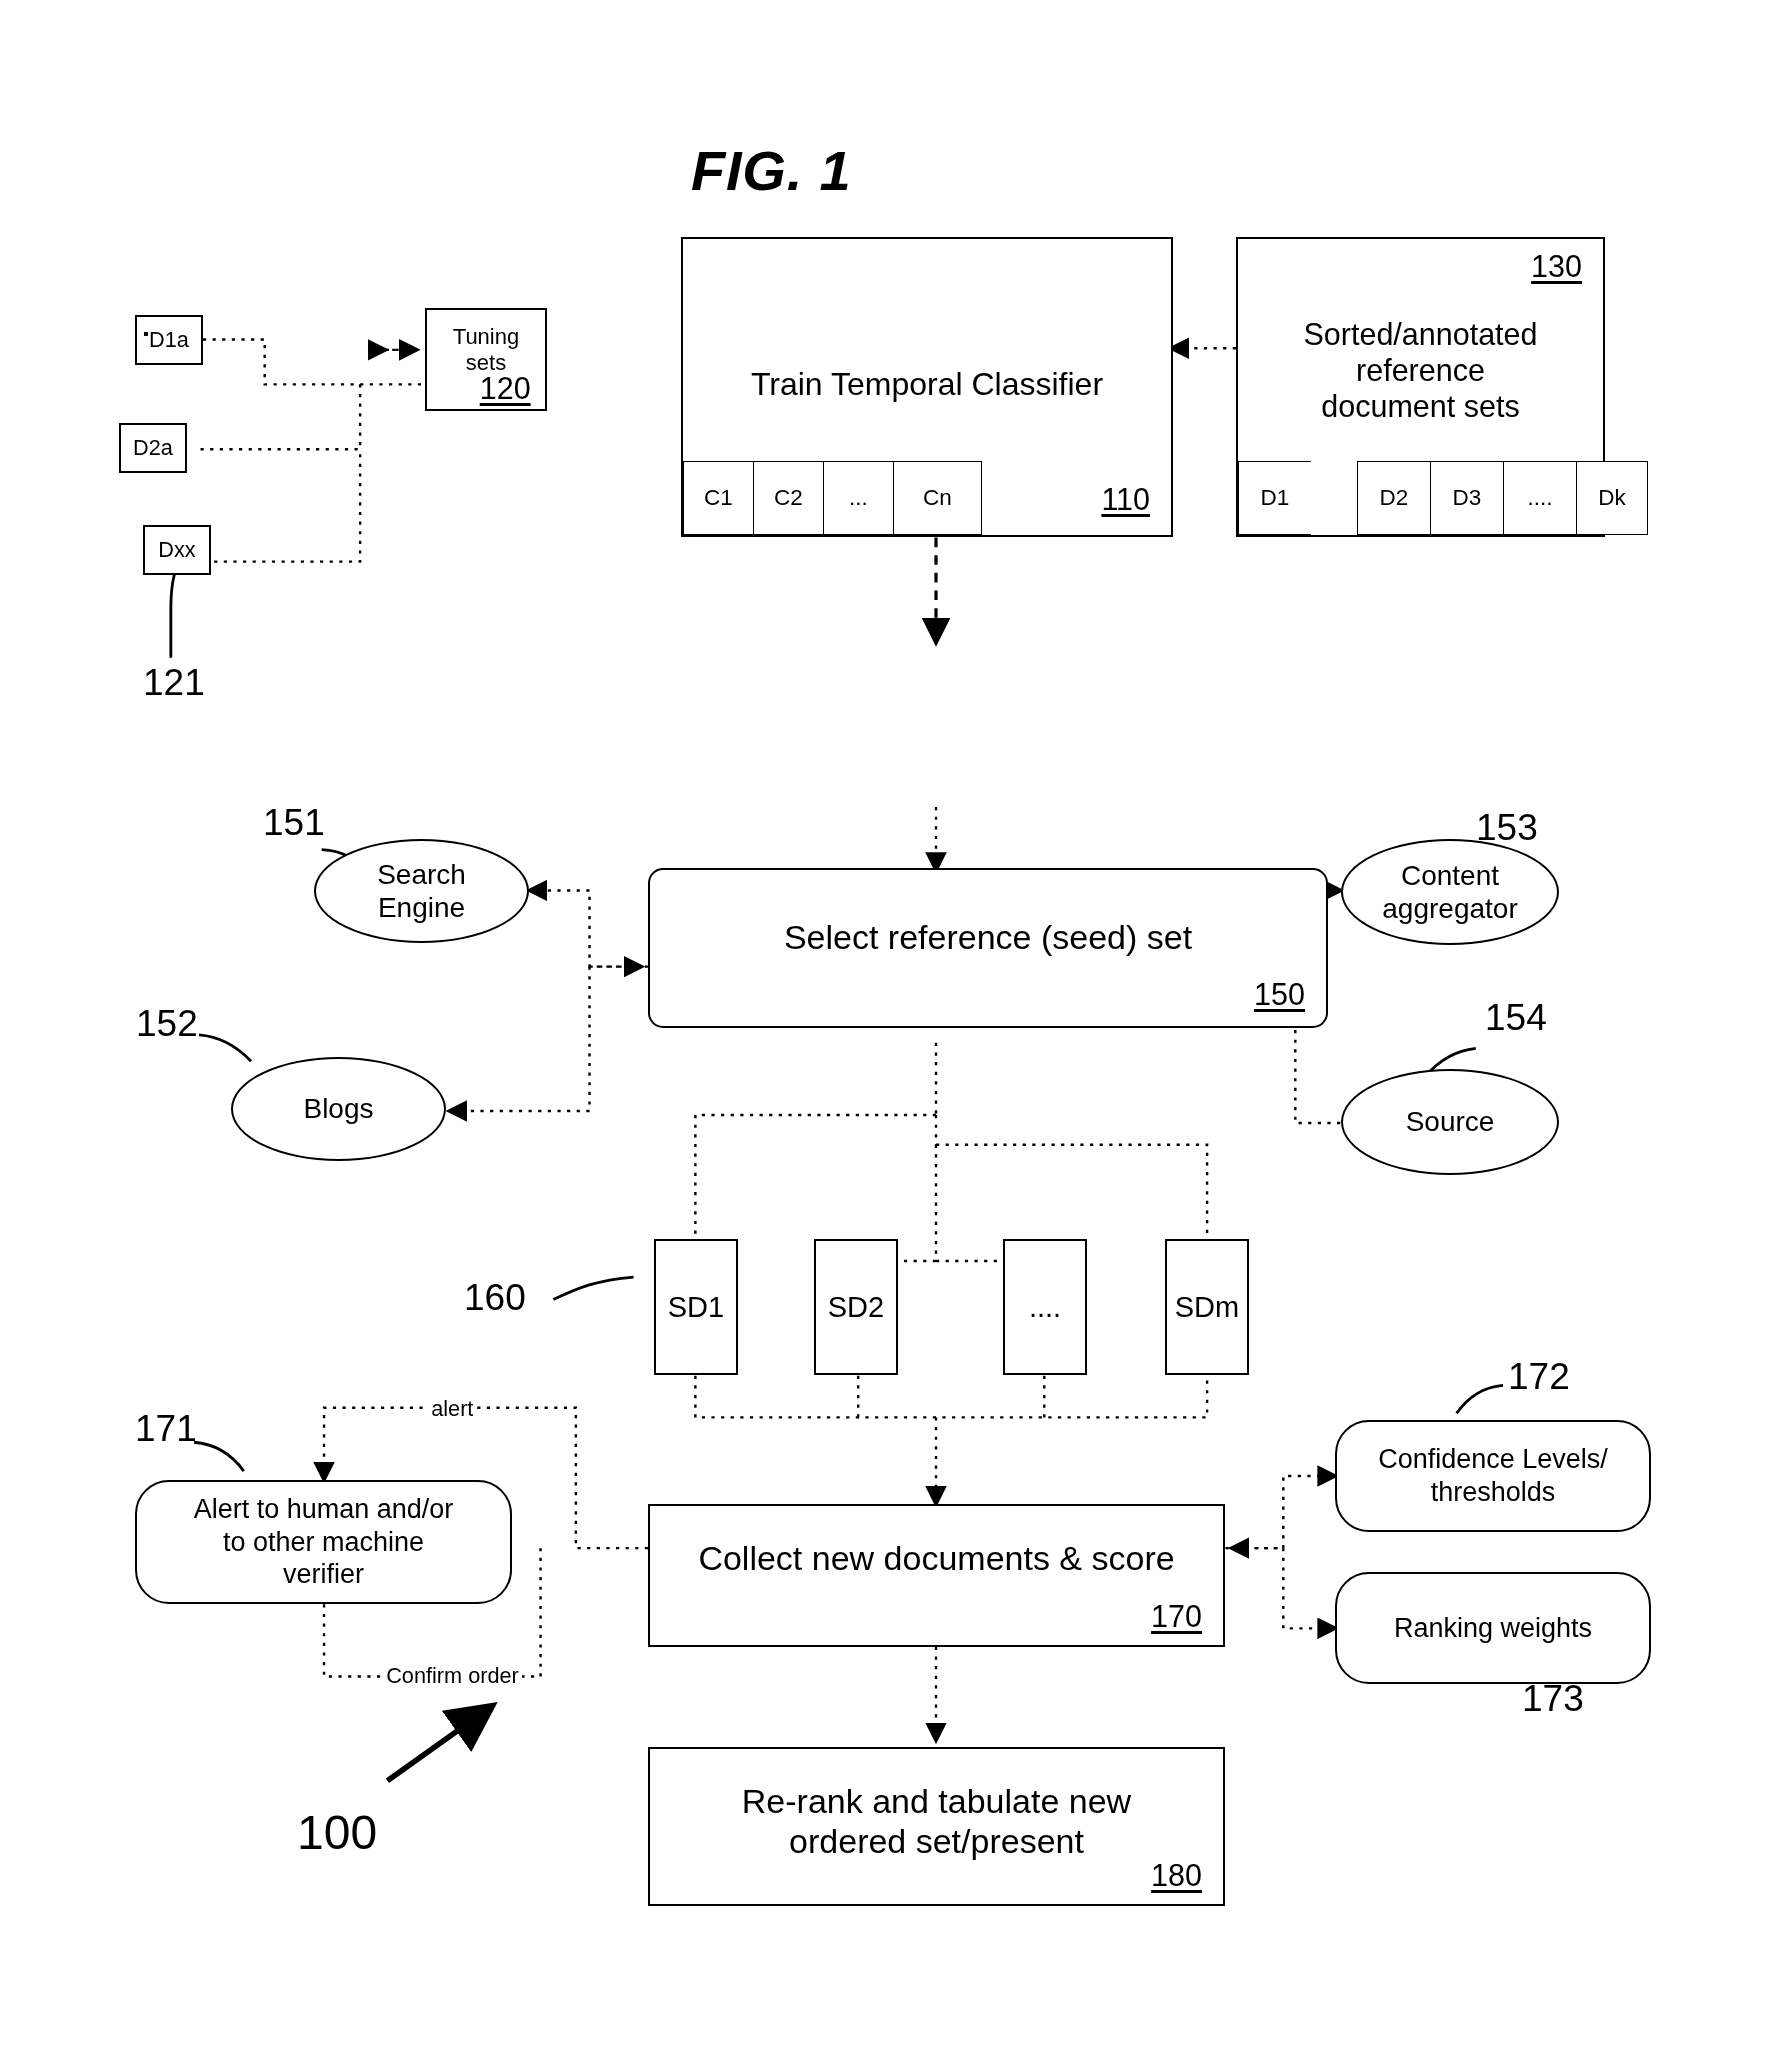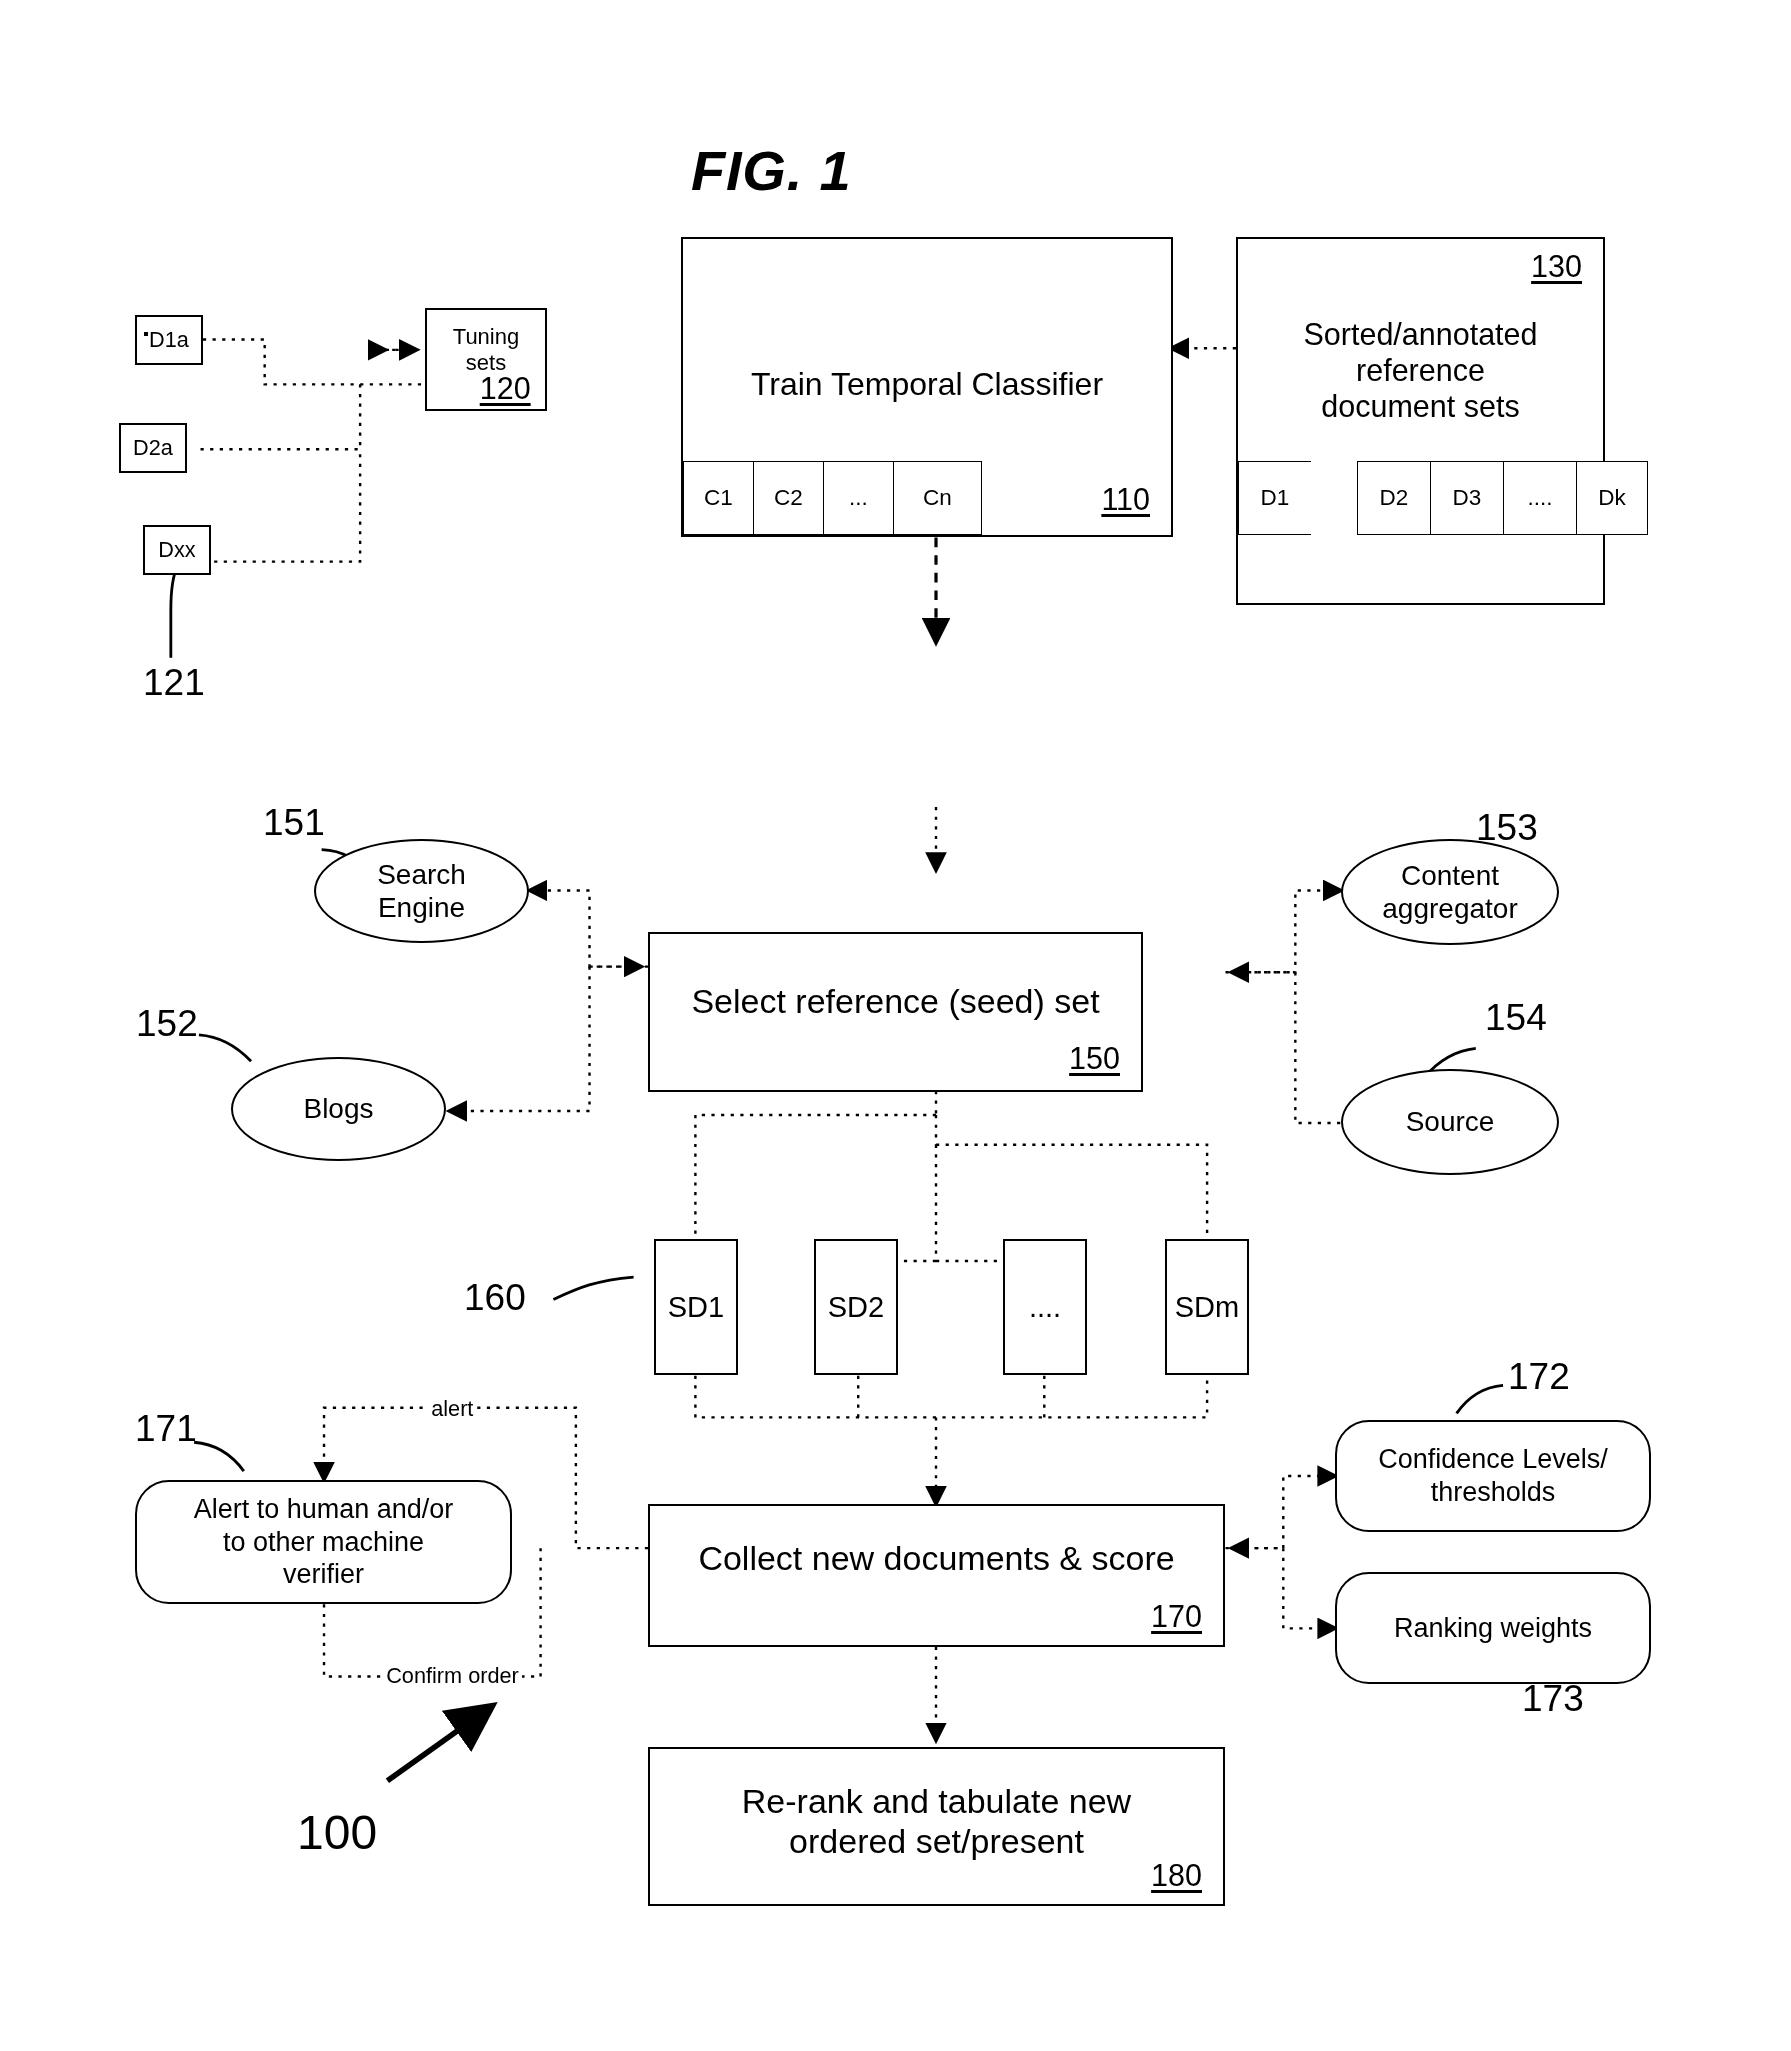--- a/index.html
+++ b/index.html
@@ -232,37 +232,37 @@
     <div class="ref-num" style="right:21px; bottom:17.6px;">110</div>
   </div>
 
   <div class="abs cellstrip" style="left:683px; top:461px; height:74px;">
     <div class="cell" style="width:70px;">C1</div>
     <div class="cell" style="width:70px;">C2</div>
     <div class="cell" style="width:70px;">...</div>
     <div class="cell" style="width:89px;">Cn</div>
   </div>
 
-  <div class="abs box" style="left:1236px; top:237px; width:369px; height:368px;">
+  <div class="abs box" style="left:1236px; top:237px; width:369px; height:300px;">
     <div class="ref-num" style="right:21px; top:9.6px;">130</div>
     <div class="box-label" style="top:78px; font-size:30.5px;">Sorted/annotated
 reference
 document sets</div>
   </div>
 
   <div class="abs cellstrip" style="left:1238px; top:461px; height:74px;">
     <div class="cell" style="width:73px;">D1</div>
     <div class="cell" style="width:73px;margin-left:46px;">D2</div>
     <div class="cell" style="width:73px;">D3</div>
     <div class="cell" style="width:73px;">....</div>
     <div class="cell" style="width:72px;">Dk</div>
   </div>
 
 
-  <div class="abs box" style="left:648px; top:932px; width:495px; height:160px;">
+  <div class="abs box" style="left:648px; top:868px; width:680px; height:160px;border-radius:15px;">
     <div class="box-label" style="top:47px; font-size:34px;">Select reference (seed) set</div>
     <div class="ref-num" style="right:21px; bottom:14.4px;margin-left:36px;">150</div>
   </div>
 
   <div class="abs ellipse" style="left:314px; top:839px; width:215px; height:104px;">
     <span>Search
 Engine</span>
   </div>
   <div class="abs leader-num" style="left:263px; top:802px;">151</div>
 

